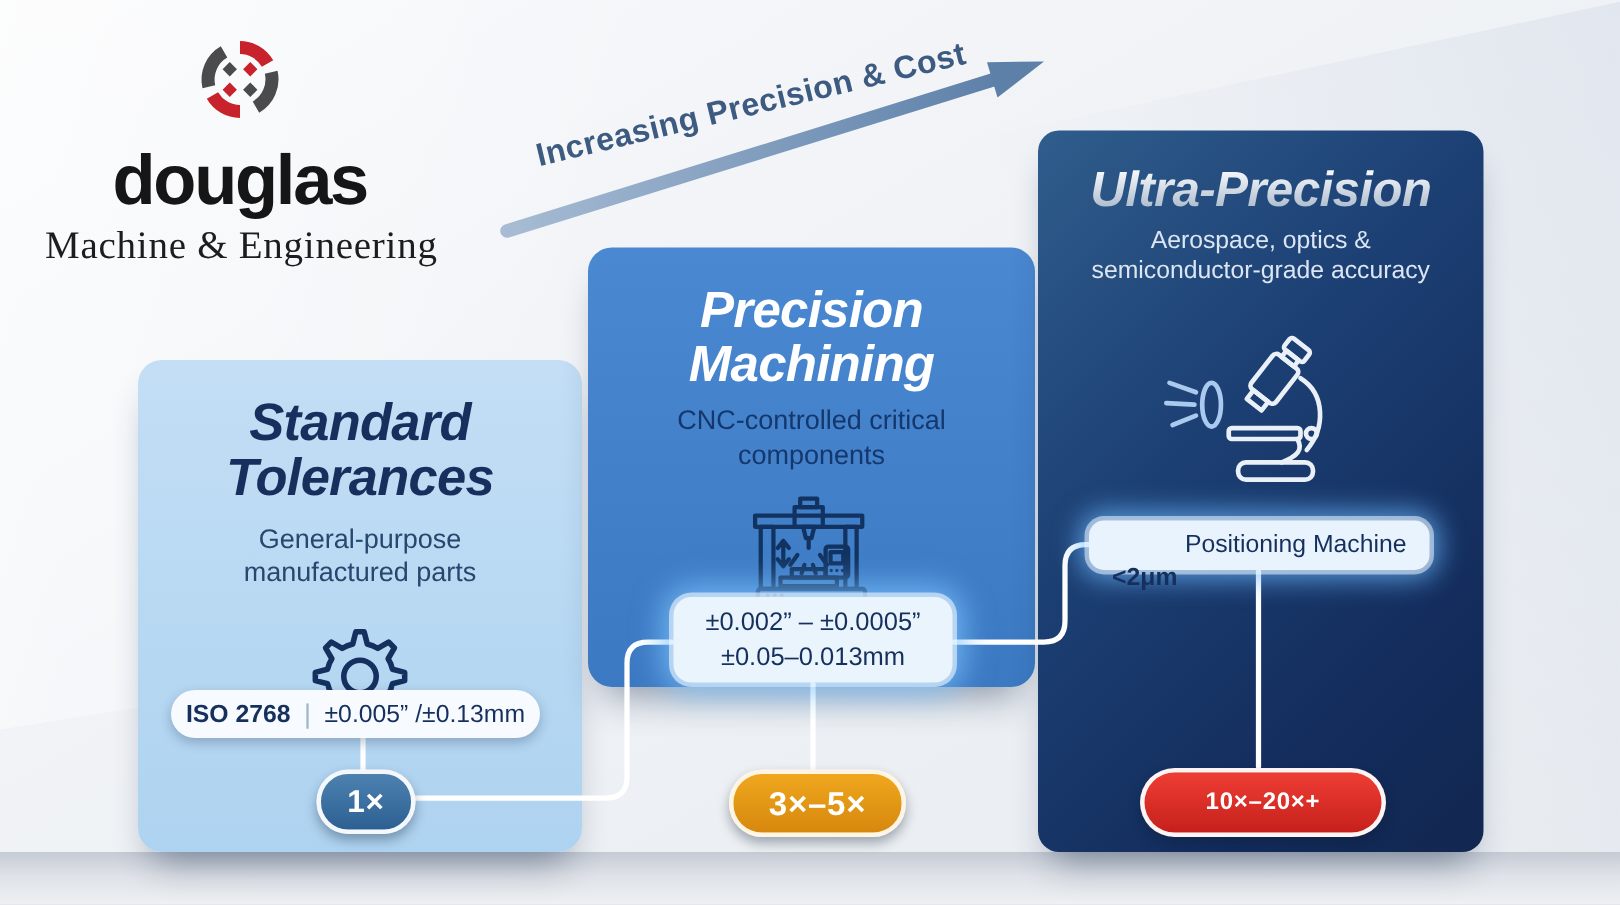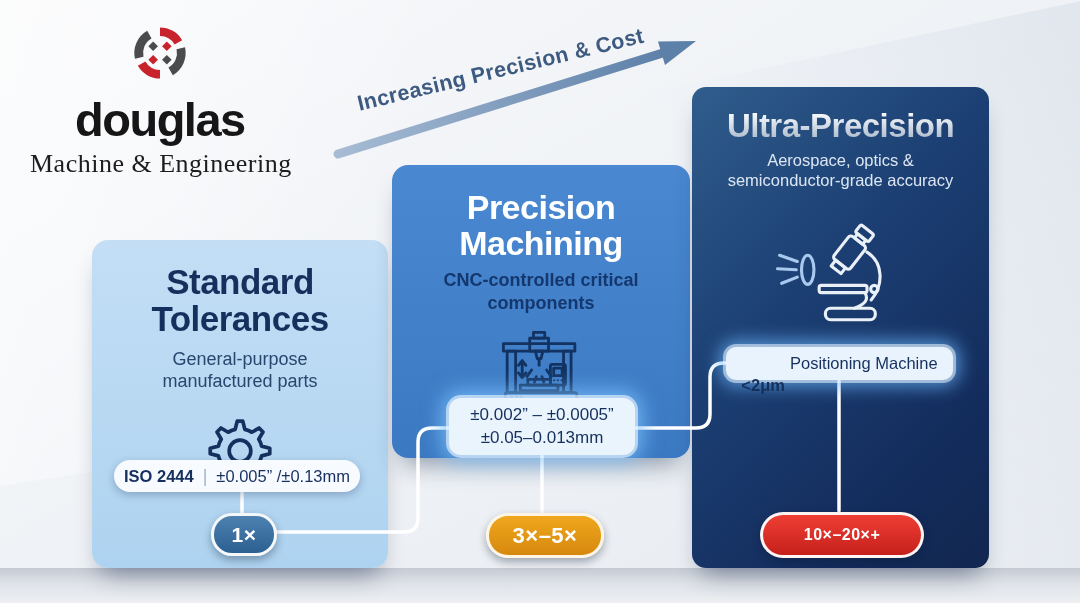--- a/index.html
+++ b/index.html
@@ -33,29 +33,29 @@
   
   .card{position:absolute;border-radius:16px;text-align:center;
     box-shadow:0 16px 24px -10px rgba(25,45,75,.45);}
   .card-1{left:92px;top:240px;width:296px;height:328px;
     background:linear-gradient(180deg,#c3def5 0%,#aed3f0 100%);z-index:3;}
   .card-2{left:392px;top:165px;width:298px;height:293px;
     background:linear-gradient(180deg,#4a88d2 0%,#3b79c2 100%);z-index:3;}
   .card-3{left:692px;top:87px;width:297px;height:481px;border-radius:14px;
     background:linear-gradient(135deg,#2f5d8c 0%,#1c3f73 40%,#132c5c 78%,#122750 100%);z-index:3;}
 
-  .t-title{font-weight:800;line-height:1.05;letter-spacing:-.5px;}
+  .t-title{font-weight:800;line-height:1.05;letter-spacing:-.5px;font-style:italic;}
   .card-1 .t-title{margin-top:24px;font-size:35px;color:#172f5d;}
   .card-2 .t-title{margin-top:25px;font-size:34px;color:#ffffff;}
   .card-3 .t-title{margin-top:22px;font-size:33px;
     background:linear-gradient(180deg,#f5f8fb 15%,#a9b8ca 90%);
     -webkit-background-clip:text;background-clip:text;color:#ccd6e2;-webkit-text-fill-color:transparent;}
   .t-sub{font-weight:500;line-height:1.25;}
   .card-1 .t-sub{margin-top:10px;font-size:18px;color:#27476f;padding:0 28px;}
-  .card-2 .t-sub{margin-top:8px;font-size:18px;color:#14386e;padding:0 30px;font-weight:bold;}
+  .card-2 .t-sub{margin-top:8px;font-size:18px;color:#14386e;padding:0 30px;}
   .card-3 .t-sub{margin-top:6px;font-size:16.5px;color:#dce6f3;padding:0 30px;}
   .t-icon{display:block;margin:0 auto;}
   .card-1 .t-icon{margin-top:24px;}
   .card-2 .t-icon{margin-top:12px;}
   .card-3 .t-icon{margin-top:32px;}
 
   
   .connectors{position:absolute;left:0;top:0;z-index:5;pointer-events:none;}
 
   
@@ -198,21 +198,21 @@
     <g fill="none" stroke="#ffffff" stroke-width="3.5" stroke-linecap="round">
       <path d="M242,492 V513"></path>
       <path d="M272,532 H404 Q418,532 418,518 V442 Q418,428 432,428 H448"></path>
       <path d="M636,428 H696 Q710,428 710,414 V377 Q710,363 724,363 H726"></path>
       <path d="M542,456 V512"></path>
       <path d="M839,381 V511"></path>
     </g>
   </svg>
 
   <div class="spec spec-1">
-    <span class="bold">ISO 2444</span>
+    <span class="bold">ISO 2768</span>
     <span class="divider">|</span>
     <span>±0.005” /±0.13mm</span>
   </div>
   <div class="pill pill-1">1×</div>
 
   <div class="spec spec-2">
     <span>±0.002” – ±0.0005”</span>
     <span>±0.05–0.013mm</span>
   </div>
   <div class="pill pill-2">3×–5×</div>

